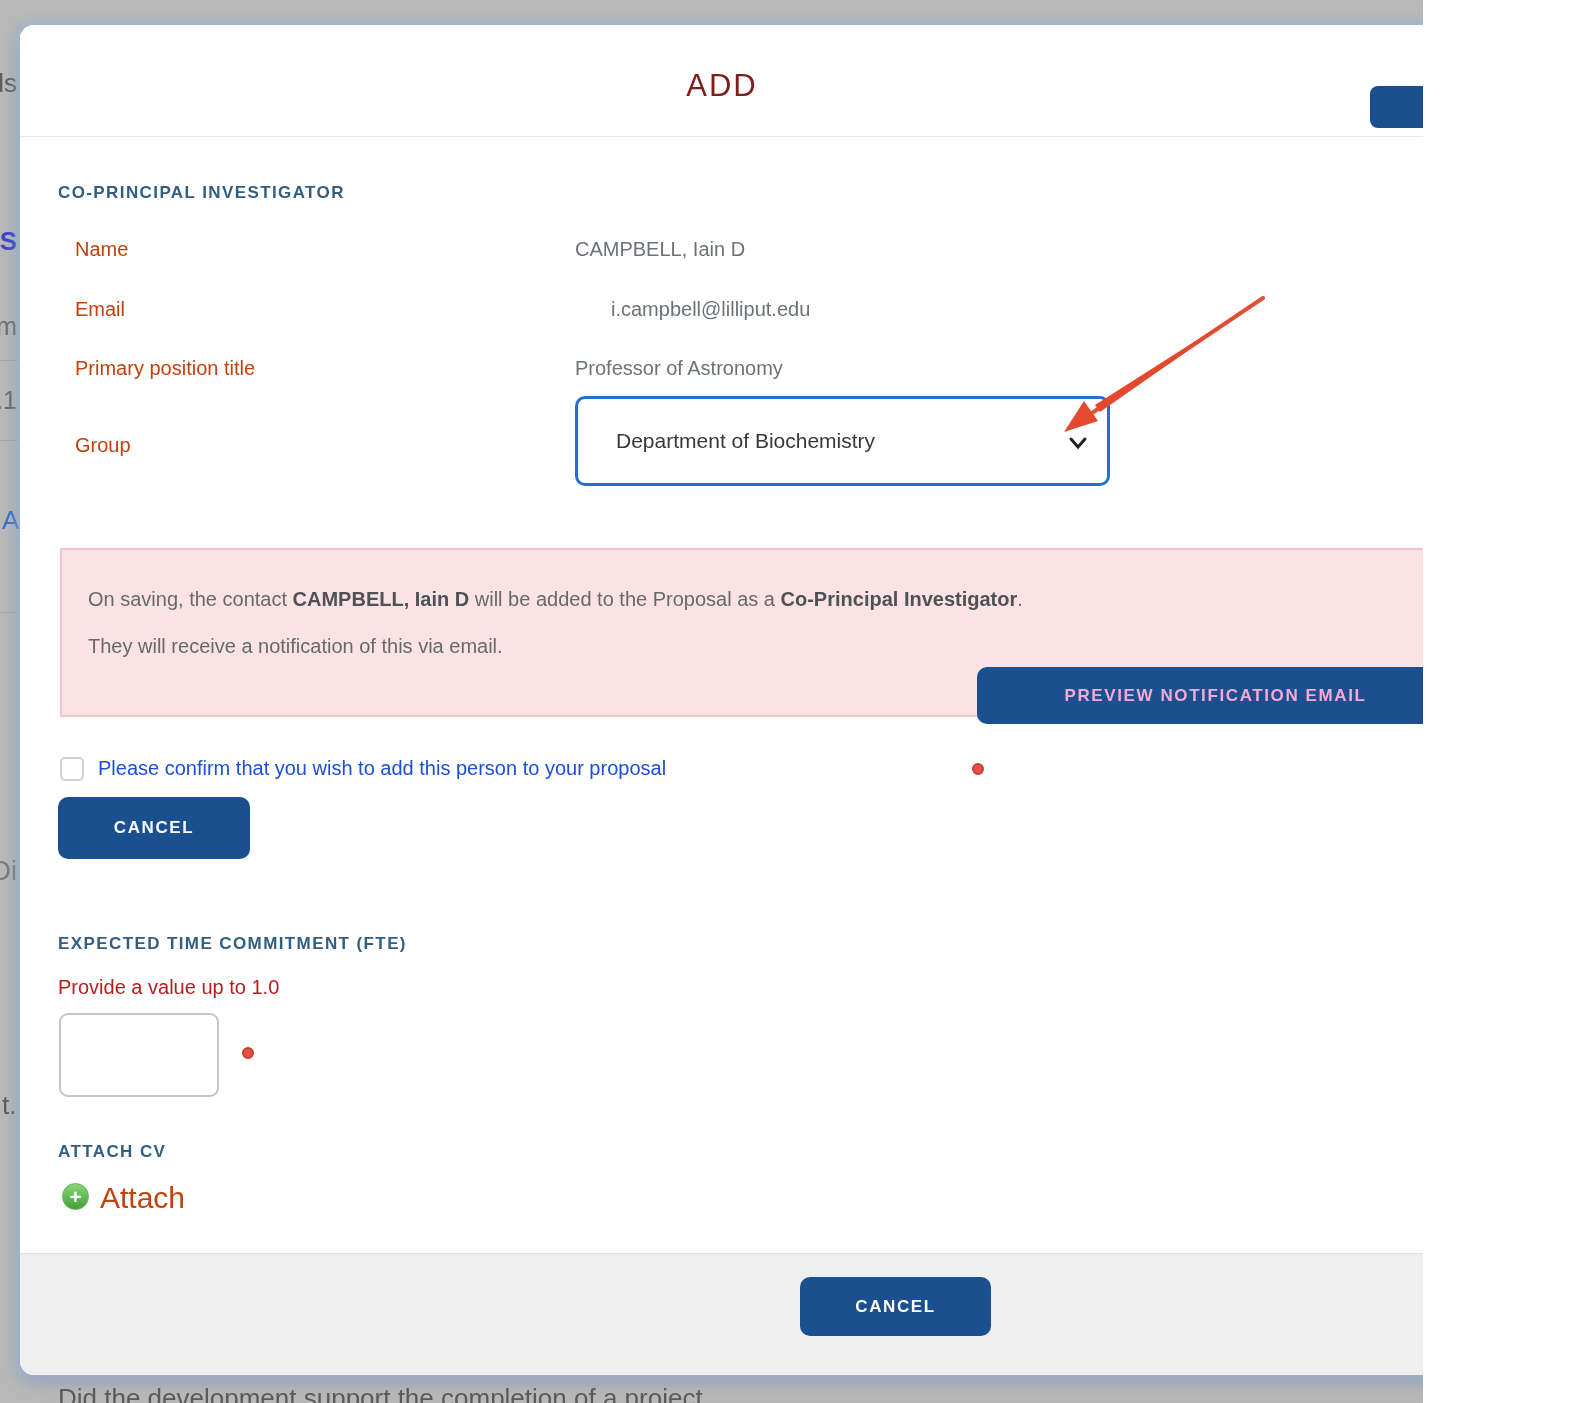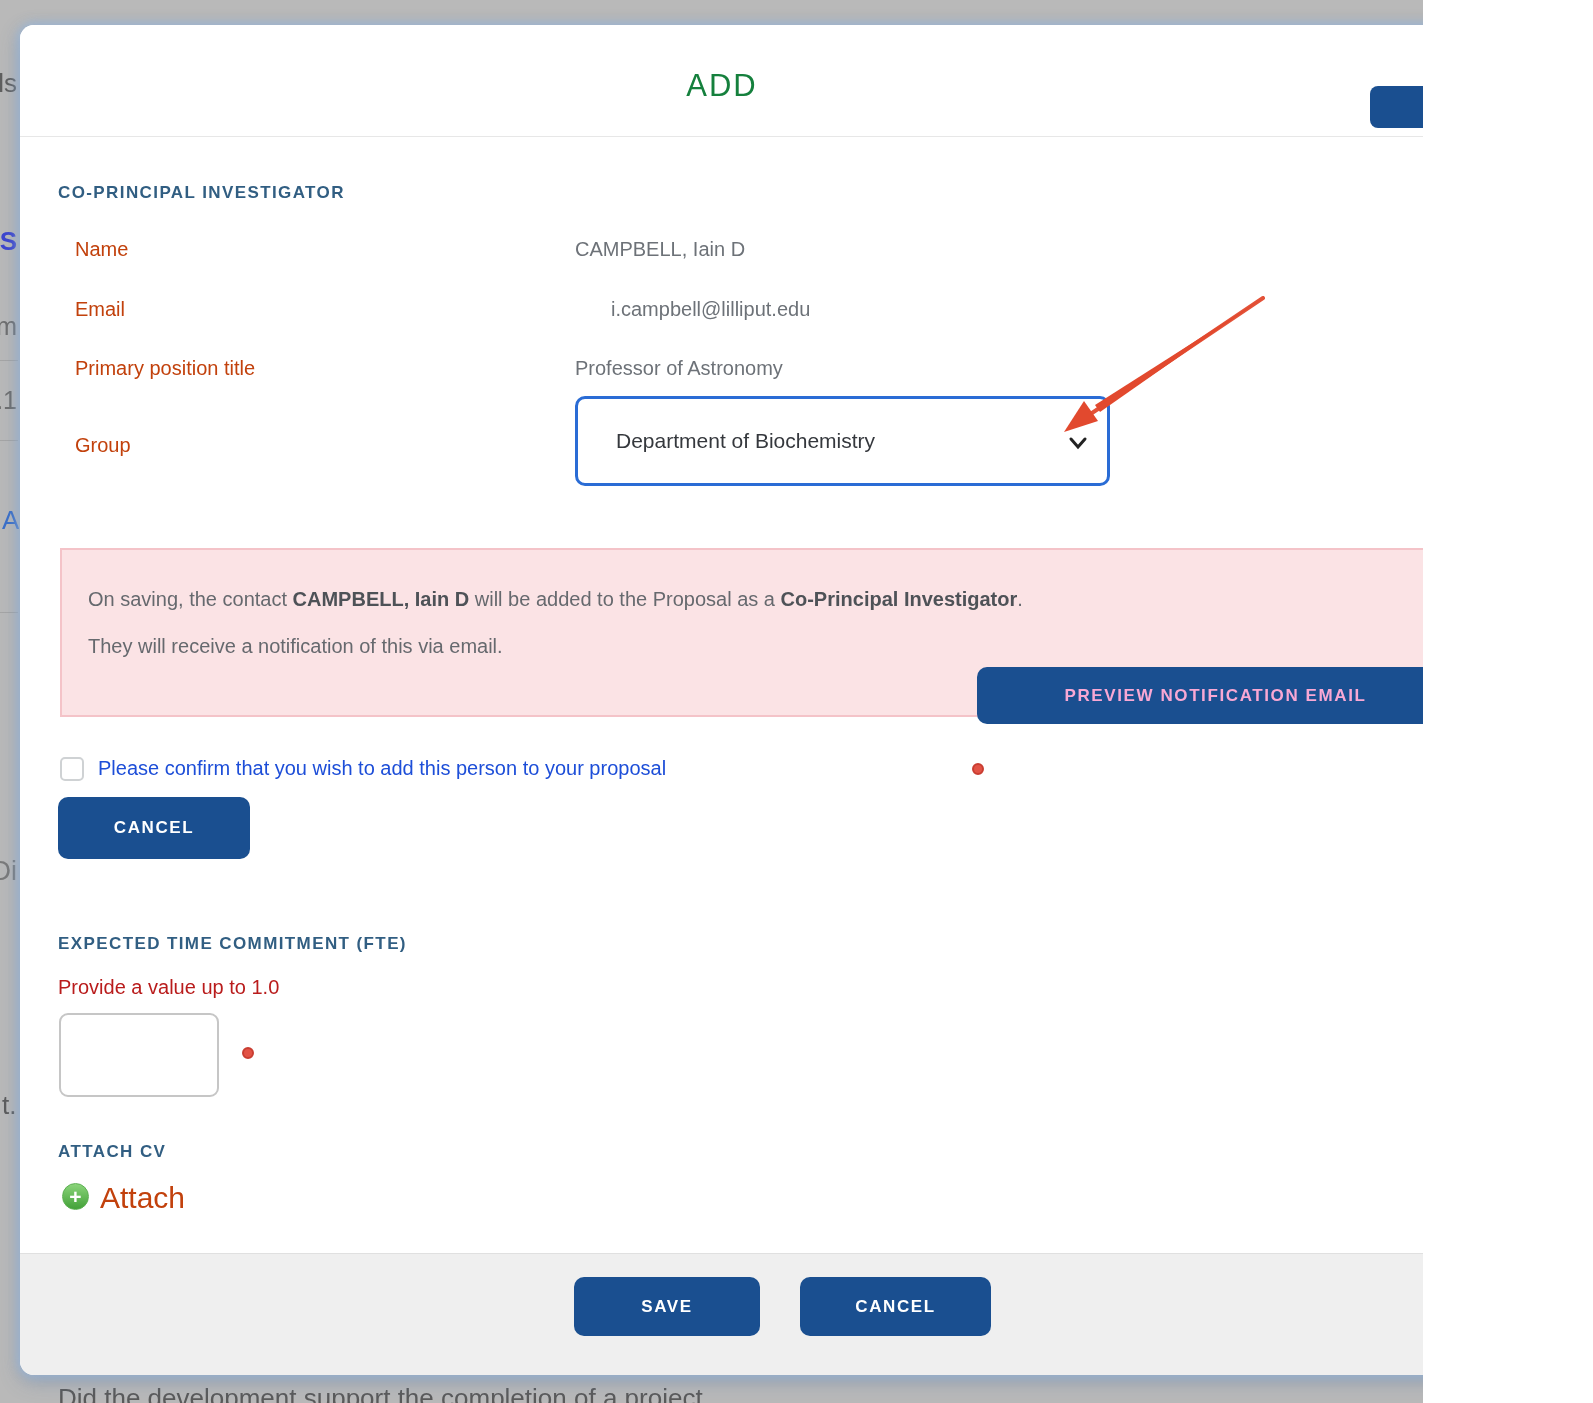--- a/index.html
+++ b/index.html
@@ -16,21 +16,21 @@
   .bg-bottom-line { position:absolute; left:30px; top:1383px; width:1500px; height:20px;
                     overflow:hidden; font-size:26px; color:#5a5a5a; white-space:nowrap;margin-left:28px; }
 
   
   .modal { position:absolute; left:20px; top:25px; width:1550px; height:1350px;
            background:#ffffff; border-radius:14px;
            box-shadow:0 0 8px 3px rgba(150,185,225,.65), 0 6px 20px rgba(90,120,160,.45); }
   .modal-header { position:absolute; left:0; top:0; width:100%; height:112px;
                   border-bottom:1px solid #e7e7e7; border-radius:14px 14px 0 0; background:#fff; }
   .modal-title { position:absolute; left:702px; top:43px; transform:translateX(-50%);
-                 font-size:31px; letter-spacing:2px; color:#15803d; }
+                 font-size:31px; letter-spacing:2px; color:#7f1d1d; }
   .expand-icon { position:absolute; left:1450px; top:39px; width:24px; height:24px; cursor:pointer; }
   .close-btn { position:absolute; left:1350px; top:61px; width:178px; height:42px;
                background:#1a4f90; border:none; border-radius:8px; cursor:pointer;
                color:#6e96c2; font-size:22px; font-weight:bold; line-height:40px; text-align:center; }
 
   .modal-body { position:absolute; left:0; top:113px; width:100%; height:1115px; background:#fff; }
 
   .section-heading { position:absolute; font-size:17px; font-weight:700; letter-spacing:1.4px; color:#315e82; }
   .field-label { position:absolute; left:55px; font-size:20px; font-weight:400; color:#c2410c; }
   .field-value { position:absolute; left:555px; font-size:20px; color:#6d7278; }
@@ -164,21 +164,20 @@
 
       <div class="section-heading" style="left:38px; top:1004px;">ATTACH CV</div>
       <div class="attach-link">
         <span class="plus-icon">+</span>
         <span class="attach-text">Attach</span>
       </div>
 
     </div>
 
     <div class="modal-footer">
-      <button class="btn-navy save-btn">SAVE</button>
       <button class="btn-navy cancel-bottom-btn">CANCEL</button>
     </div>
 
     <div class="modal-scrollbar"></div>
   </div>
 
   <svg class="arrow-layer" viewBox="0 0 1593 1403">
     <polygon points="1263,298 1100,412 1095,405" fill="#e2492e"></polygon>
     <polygon points="1064,432 1098,421 1084,401" fill="#e2492e"></polygon>
     <line x1="1263" y1="298" x2="1092" y2="413" stroke="#e2492e" stroke-width="4" stroke-linecap="round" opacity="0.95"></line>

